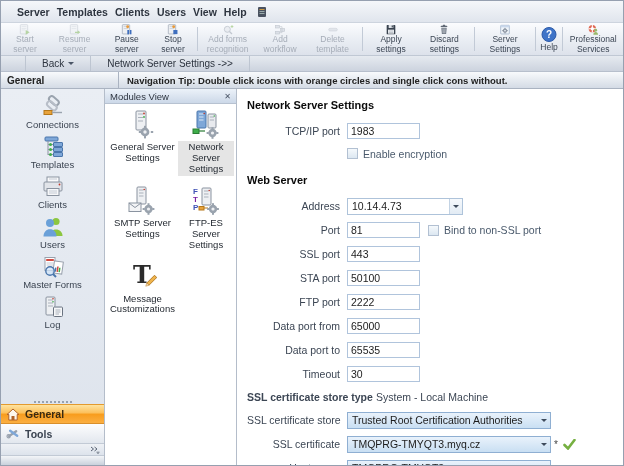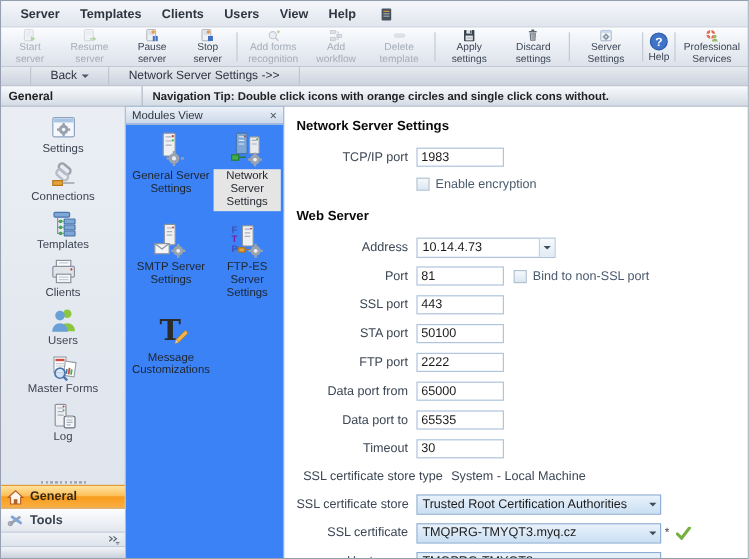--- a/index.html
+++ b/index.html
@@ -1,21 +1,21 @@
 <!DOCTYPE html>
 <html><head>
 <meta charset="utf-8">
 <style>
   * { box-sizing: border-box; margin: 0; padding: 0; }
   html,body { width:624px; height:466px; overflow:hidden; }
   body { font-family:"Liberation Sans",sans-serif; font-size:11px; color:#333; background:#e7ebf2; }
   .window { width:624px; height:466px; display:flex; flex-direction:column; border:1px solid #96a0b0; background:#e7ebf2; }
 
   
-  .menubar { height:22px; flex:0 0 22px; display:flex; align-items:center; gap:17px; padding-left:16px;
+  .menubar { height:22px; flex:0 0 22px; display:flex; align-items:center; gap:7px; padding-left:16px;
              background:linear-gradient(#f5f7fa,#e0e5ed); border-bottom:1px solid #cdd4de; }
   .menu-item { font-weight:bold; font-size:10.5px; color:#2e3540; cursor:default; }
   .menubar-appicon { margin-left:2px; display:flex; align-items:center; }
 
   
   .toolbar { height:33px; flex:0 0 33px; display:flex; align-items:stretch; padding:0 2px;
              background:linear-gradient(#fbfcfe,#e9edf3 55%,#dde2eb); border-bottom:1px solid #c0c8d4; }
   .tbtn { display:flex; flex-direction:column; align-items:center; justify-content:center;
           padding:1px 4px; min-width:0; font-size:8.5px; line-height:1.1; text-align:center; color:#3c4654; cursor:default; }
   .tbtn .tlabel { max-width:58px; }
@@ -51,21 +51,21 @@
   .drag-dots { height:5px; display:flex; justify-content:center; align-items:center; }
   .drag-dots i { width:38px; height:2px; background:repeating-linear-gradient(90deg,#98a2b0 0 2px,transparent 2px 4px); }
   .tab { height:20px; display:flex; align-items:center; gap:5px; padding-left:5px; font-weight:bold; font-size:10.5px; cursor:default; }
   .tab-general { background:linear-gradient(#fee3a0,#fcbf59 45%,#f89c1c 50%,#fbaf42); border-top:1px solid #e39a2e; border-bottom:1px solid #d98f2b; color:#3a2a10; }
   .tab-tools { background:linear-gradient(#fdfdfe,#e2e7ee); border-bottom:1px solid #c2cad5; color:#3a4350; }
   .tab-overflow { height:12px; display:flex; justify-content:flex-end; align-items:center; padding-right:4px;
                   background:linear-gradient(#eef1f5,#dde3ec); border-bottom:1px solid #c2cad5; }
   .side-bottom { height:9px; background:linear-gradient(#f3f5f8,#c9d1dc); }
 
   
-  .modules { width:132px; flex:0 0 132px; background:#3b82f6; border-right:1px solid #b4bdca; display:flex; flex-direction:column; }
+  .modules { width:132px; flex:0 0 132px; background:#ffffff; border-right:1px solid #b4bdca; display:flex; flex-direction:column; }
   .modules-header { height:15px; flex:0 0 15px; display:flex; align-items:center; justify-content:space-between;
                     padding:0 5px; background:linear-gradient(#ecf2f9,#ccd8e8); border-bottom:1px solid #b7c2d1;
                     font-size:9.5px; color:#2e3540; }
   .modules-close { font-size:8px; color:#4a5566; cursor:default; }
   .modules-grid { display:grid; grid-template-columns:1fr 1fr; padding:5px 2px 0 2px; row-gap:9px; }
   .module-item { display:flex; flex-direction:column; align-items:center; text-align:center;
                  font-size:9.5px; line-height:1.15; color:#1e242c; cursor:default; }
   .module-item .mlabel { margin-top:2px; padding:1px 3px; }
   .module-item.selected .mlabel { background:#e5e5e5; }
 
@@ -249,33 +249,20 @@
     <div class="head-left">General</div>
     <div class="head-tip">Navigation Tip: Double click icons with orange circles and single click cons without.</div>
   </div>
 
   <div class="main">
 
     <div class="sidebar">
       <div class="side-items">
         <div class="side-item">
           <svg width="24" height="24" viewBox="0 0 24 24">
-              <rect x="3" y="3" width="18" height="16" rx="1.5" fill="#f4f7fb" stroke="#8fa3bd"></rect>
-              <rect x="3.8" y="3.8" width="16.4" height="3.2" fill="#aac4e4"></rect>
-              <circle cx="12" cy="13" r="4" fill="#98a1ad"></circle>
-              <rect x="11" y="7.5" width="2" height="2.4" fill="#98a1ad"></rect>
-              <rect x="11" y="16.1" width="2" height="2.4" fill="#98a1ad"></rect>
-              <rect x="6.5" y="12" width="2.4" height="2" fill="#98a1ad"></rect>
-              <rect x="15.1" y="12" width="2.4" height="2" fill="#98a1ad"></rect>
-              <circle cx="12" cy="13" r="1.5" fill="#f4f7fb"></circle>
-            </svg>
-          <span>Settings</span>
-        </div>
-        <div class="side-item">
-          <svg width="24" height="24" viewBox="0 0 24 24">
               <rect x="7" y="2.5" width="11" height="5.5" rx="2.7" fill="none" stroke="#9aa3ae" stroke-width="2" transform="rotate(40 12 6)"></rect>
               <rect x="5" y="7.5" width="11" height="5.5" rx="2.7" fill="none" stroke="#b8bec8" stroke-width="2" transform="rotate(40 10 11)"></rect>
               <rect x="3" y="15.5" width="8" height="4" fill="#e8a33c" stroke="#b57718"></rect>
               <line x1="11" y1="17.5" x2="21" y2="17.5" stroke="#9aa3ae" stroke-width="1.4"></line>
             </svg>
           <span>Connections</span>
         </div>
         <div class="side-item">
           <svg width="24" height="24" viewBox="0 0 24 24">
               <rect x="4" y="2" width="13" height="4" rx="1" fill="#7ea7d8" stroke="#4a76ac"></rect>
@@ -533,21 +520,21 @@
         <span class="flabel">Data port to</span>
         <input class="finput" value="65535" style="">
       </div>
 
       <div class="frow">
         <span class="flabel">Timeout</span>
         <input class="finput" value="30" style="">
       </div>
 
       <div class="frow" style="height:22px;">
-        <span class="flabel" style="width:122px;flex-basis:122px;">SSL certificate store type</span>
+        <span class="flabel" style="width:122px;flex-basis:122px;font-weight:bold;">SSL certificate store type</span>
         <span class="static-val">System - Local Machine</span>
       </div>
 
       <div class="frow">
         <span class="flabel">SSL certificate store</span>
         <div class="combo combo-blue">
           <span>Trusted Root Certification Authorities</span>
           <span class="arrowbox">
               <span class="arr"></span>
             </span>

